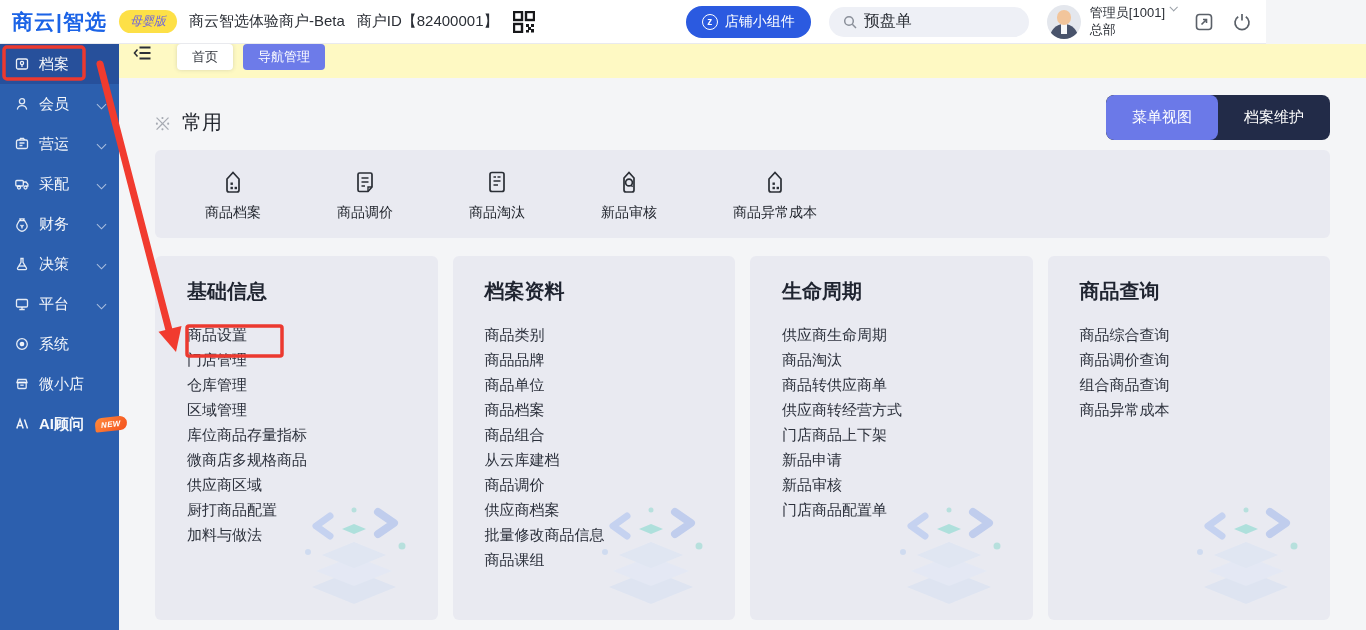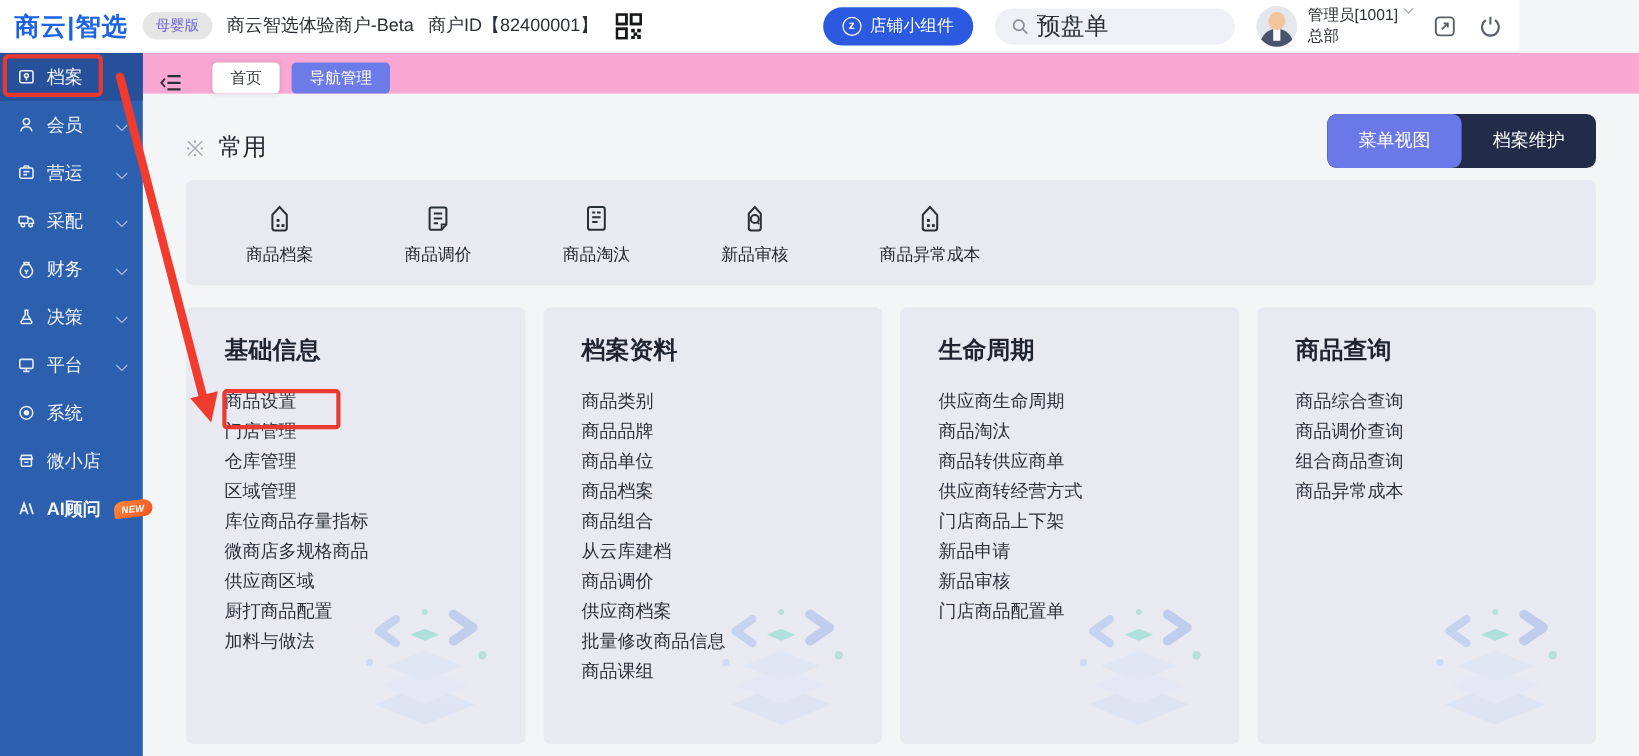--- a/index.html
+++ b/index.html
@@ -3,32 +3,32 @@
 <meta charset="utf-8">
 <style>
   * { margin:0; padding:0; box-sizing:border-box; }
   html,body { width:1366px; height:630px; overflow:hidden; }
   body { font-family:"Liberation Sans", sans-serif; background:#F4F5F7; position:relative; color:#2B2F36; }
 
   
   .topbar { position:absolute; top:0; left:0; width:1266px; height:44px; background:#fff;
             display:flex; align-items:center; padding:0 14px 0 12px; gap:12px; border-bottom:1px solid #E9EAEE; z-index:10; }
   .logo { font-size:21px; font-weight:800; color:#1B63E6; letter-spacing:1px; white-space:nowrap; }
-  .edition-badge { background:#e5e5e5; color:#6F66DB; font-size:12px; padding:3px 11px; border-radius:12px; white-space:nowrap; }
+  .edition-badge { background:#fde047; color:#6F66DB; font-size:12px; padding:3px 11px; border-radius:12px; white-space:nowrap;font-style:italic; }
   .merchant { font-size:15px; color:#2B2F36; white-space:nowrap; }
   .merchant-id { font-size:15px; color:#2B2F36; white-space:nowrap; }
   .qr-icon { margin-left:2px; display:flex; align-items:center; cursor:pointer; }
   .topbar-right { margin-left:auto; display:flex; align-items:center; gap:18px; }
   .widget-btn { display:flex; align-items:center; gap:7px; background:#2B5AE0; color:#fff; font-size:14px;
                 padding:7px 16px; border-radius:17px; border:none; cursor:pointer; white-space:nowrap; }
   .widget-icon { width:16px; height:16px; border:1.4px solid #fff; border-radius:50%; display:flex; align-items:center;
                  justify-content:center; font-size:10px; font-weight:700; color:#fff; line-height:1; }
   .searchbox { display:flex; align-items:center; gap:7px; background:#EEF0F6; border-radius:16px; padding:0 14px;
                height:30px; width:200px; }
-  .searchbox input { border:none; outline:none; background:transparent; font-size:20px; color:#2B2F36; width:140px;
+  .searchbox input { border:none; outline:none; background:transparent; font-size:16px; color:#2B2F36; width:140px;
                      font-family:"Liberation Sans", sans-serif; }
   .avatar { width:34px; height:34px; border-radius:50%; background:#E4E7ED; position:relative; overflow:hidden; flex:none; cursor:pointer; }
   .avatar .head { position:absolute; left:10px; top:5px; width:14px; height:15px; border-radius:7px; background:#F2C59B; }
   .avatar .bodyshape { position:absolute; left:3px; top:19px; width:28px; height:16px; border-radius:14px 14px 0 0; background:#49536B; }
   .avatar .shirt { position:absolute; left:14px; top:19px; width:6px; height:10px; background:#F7F8FA; }
   .userblock { line-height:1.3; font-size:13px; color:#2B2F36; cursor:pointer; }
   .userblock .name-row { display:flex; align-items:flex-start; gap:5px; white-space:nowrap; }
   .chev-gray { width:6px; height:6px; border-right:1.3px solid #9AA0A8; border-bottom:1.3px solid #9AA0A8; transform:rotate(45deg) translateY(-1px); }
   .top-icon { color:#5A6068; display:flex; align-items:center; cursor:pointer; }
 
@@ -38,21 +38,21 @@
                font-size:15px; cursor:pointer; position:relative; }
   .side-item.active { background:#27509B; }
   .side-item .s-icon { width:16px; height:16px; flex:none; display:flex; align-items:center; justify-content:center; }
   .side-item .s-label { flex:1; white-space:nowrap; }
   .chev-white { width:7px; height:7px; border-right:1.5px solid rgba(255,255,255,.6); border-bottom:1.5px solid rgba(255,255,255,.6);
                 transform:rotate(45deg); margin-right:4px; flex:none; }
   .new-badge { background:linear-gradient(135deg,#FF8A3C,#F4511E); color:#fff; font-size:8px; font-weight:700; font-style:italic;
                padding:3px 6px 2px; border-radius:9px 9px 9px 2px; transform:rotate(-6deg); margin-left:2px; letter-spacing:.3px; }
 
   
-  .tabbar { position:absolute; top:44px; left:119px; right:0; height:34px; background:#f9a8d4; display:flex; align-items:flex-end;
+  .tabbar { position:absolute; top:44px; left:119px; right:0; height:34px; background:#fef9c3; display:flex; align-items:flex-start;
             padding-left:14px; gap:10px; z-index:4; }
   .collapse-icon { display:flex; align-items:center; cursor:pointer; color:#2B2F36; margin-right:14px; }
   .tab { font-size:13px; padding:4px 15px; border-radius:4px; cursor:pointer; white-space:nowrap; }
   .tab.home { background:#fff; color:#33373E; box-shadow:0 0 4px rgba(60,64,80,.18); }
   .tab.active { background:#6D7BE9; color:#fff; }
 
   
   .content { position:absolute; top:78px; left:119px; right:0; bottom:0; background:#F4F5F7; padding:16px 36px 0 36px; }
   .section-head { display:flex; align-items:flex-end; justify-content:space-between; margin-bottom:10px; min-height:46px; }
   .section-title-wrap { display:flex; align-items:center; gap:12px; padding-bottom:4px; }

